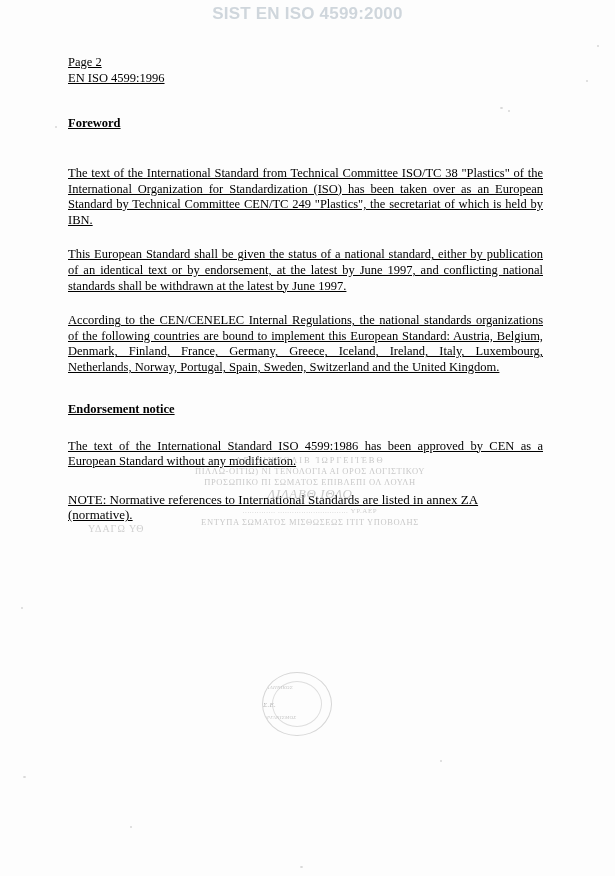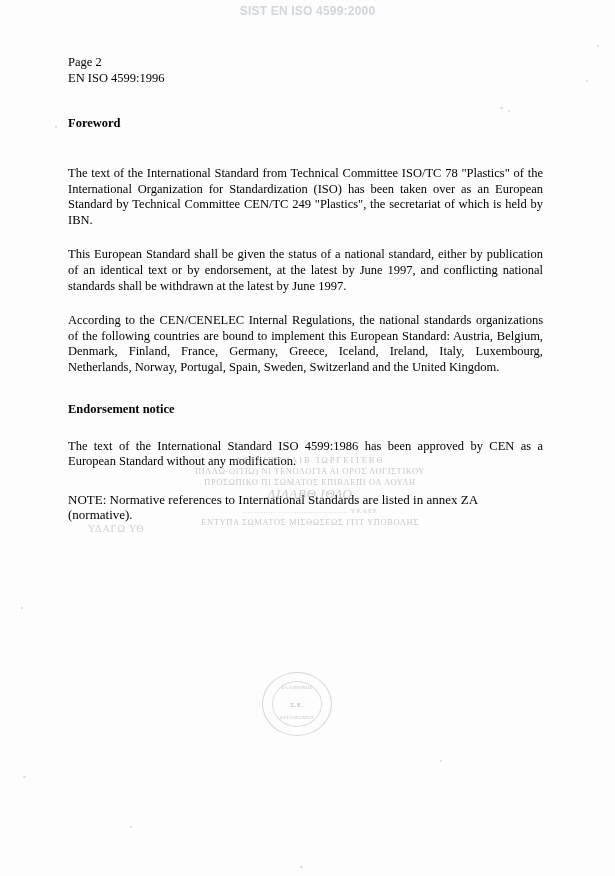--- a/index.html
+++ b/index.html
@@ -30,31 +30,32 @@
     opacity: 0.55;
   }
 
   .watermark {
     position: absolute;
     top: 4px;
     left: 0;
     width: 100%;
     text-align: center;
     font-family: "Liberation Sans", sans-serif;
-    font-size: 12px;
+    font-size: 17px;
     font-weight: bold;
     letter-spacing: 0.2px;
     color: #cfd6dc;
   }
 
   .content {
     position: absolute;
     left: 68px;
     top: 55px;
     width: 475px;
+    text-decoration: underline;
   }
 
   .header-block {
     font-size: 12.5px;
     line-height: 15.5px;
     margin-bottom: 30px;
   }
 
   .section-title {
     font-size: 12.5px;
@@ -132,24 +133,25 @@
     left: 9px;
     top: 8px;
     right: 9px;
     bottom: 8px;
     border: 1px solid #d3d3d3;
     border-radius: 50%;
   }
   .seal .txt {
     position: absolute;
     width: 100%;
-    text-align: center;
+    text-align: left;
     font-size: 5px;
     color: #b0b0b0;
     letter-spacing: 0.3px;
+    font-style: italic;
   }
   .seal .t1 { top: 12px; }
   .seal .t2 { top: 28px; font-size: 7px; color: #9d9d9d; }
   .seal .t3 { top: 42px; }
 </style>
 </head>
 <body>
 
 <div class="page">
 
@@ -157,21 +159,21 @@
 
   <div class="content">
 
     <div class="header-block">
       <div>Page 2</div>
       <div>EN ISO 4599:1996</div>
     </div>
 
     <div class="section-title">Foreword</div>
 
-    <p class="para">The text of the International Standard from Technical Committee ISO/TC 78 "Plastics" of the International Organization for Standardization (ISO) has been taken over as an European Standard by Technical Committee CEN/TC 249 "Plastics", the secretariat of which is held by IBN.</p>
+    <p class="para">The text of the International Standard from Technical Committee ISO/TC 38 "Plastics" of the International Organization for Standardization (ISO) has been taken over as an European Standard by Technical Committee CEN/TC 249 "Plastics", the secretariat of which is held by IBN.</p>
     <p class="para">This European Standard shall be given the status of a national standard, either by publication of an identical text or by endorsement, at the latest by June 1997, and conflicting national standards shall be withdrawn at the latest by June 1997.</p>
     <p class="para">According to the CEN/CENELEC Internal Regulations, the national standards organizations of the following countries are bound to implement this European Standard: Austria, Belgium, Denmark, Finland, France, Germany, Greece, Iceland, Ireland, Italy, Luxembourg, Netherlands, Norway, Portugal, Spain, Sweden, Switzerland and the United Kingdom.</p>
 
     <div class="centered-title">Endorsement notice</div>
 
     <p class="para">The text of the International Standard ISO 4599:1986 has been approved by CEN as a European Standard without any modification.</p>
 
     <p class="note">NOTE: Normative references to International Standards are listed in annex ZA (normative).</p>
   </div>
 

